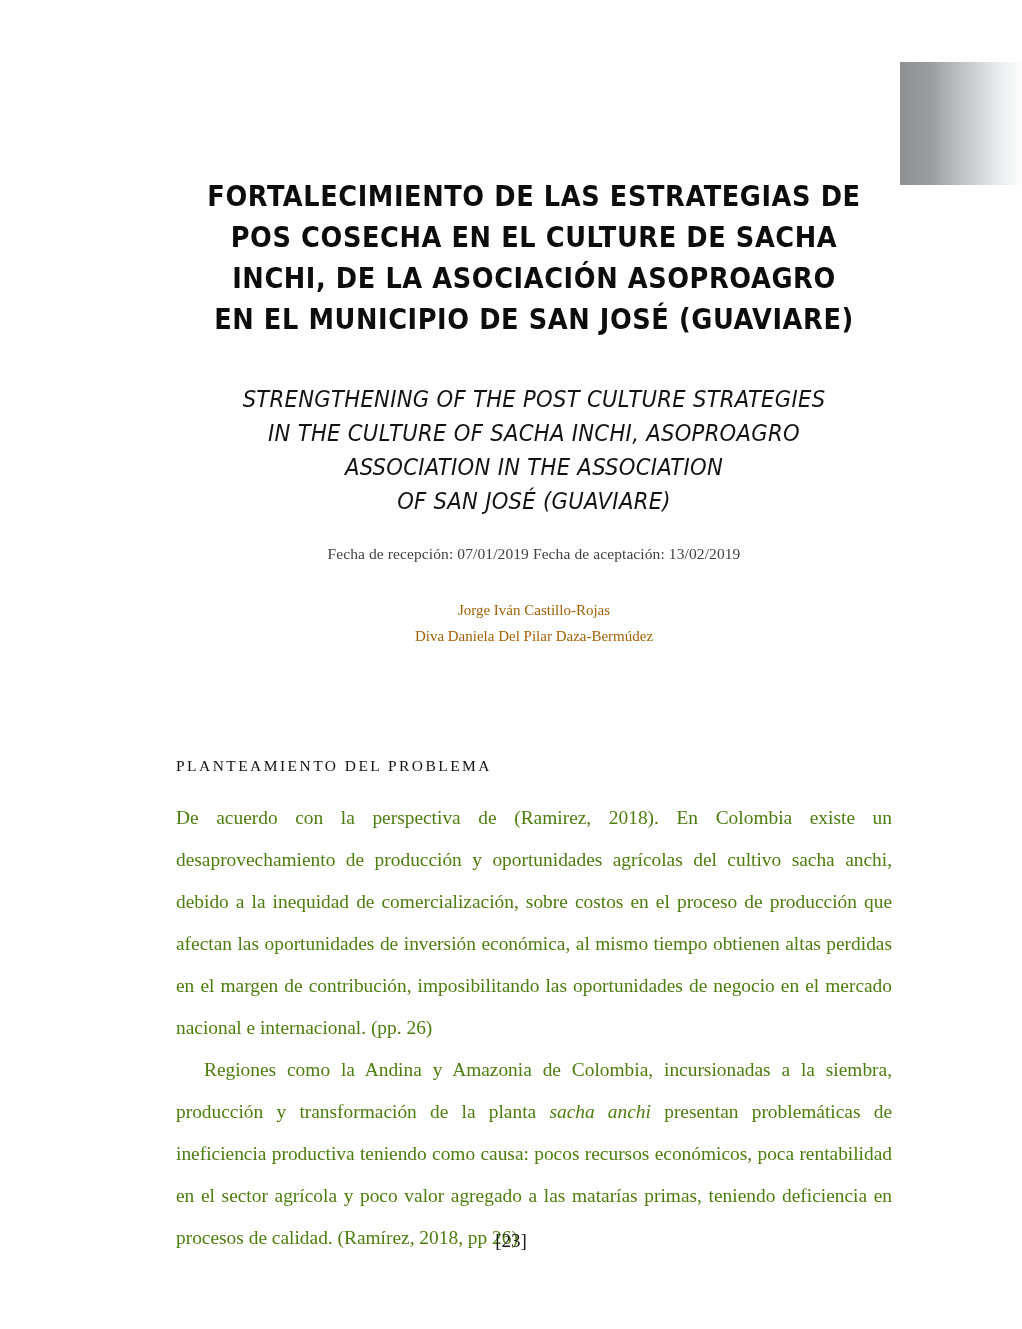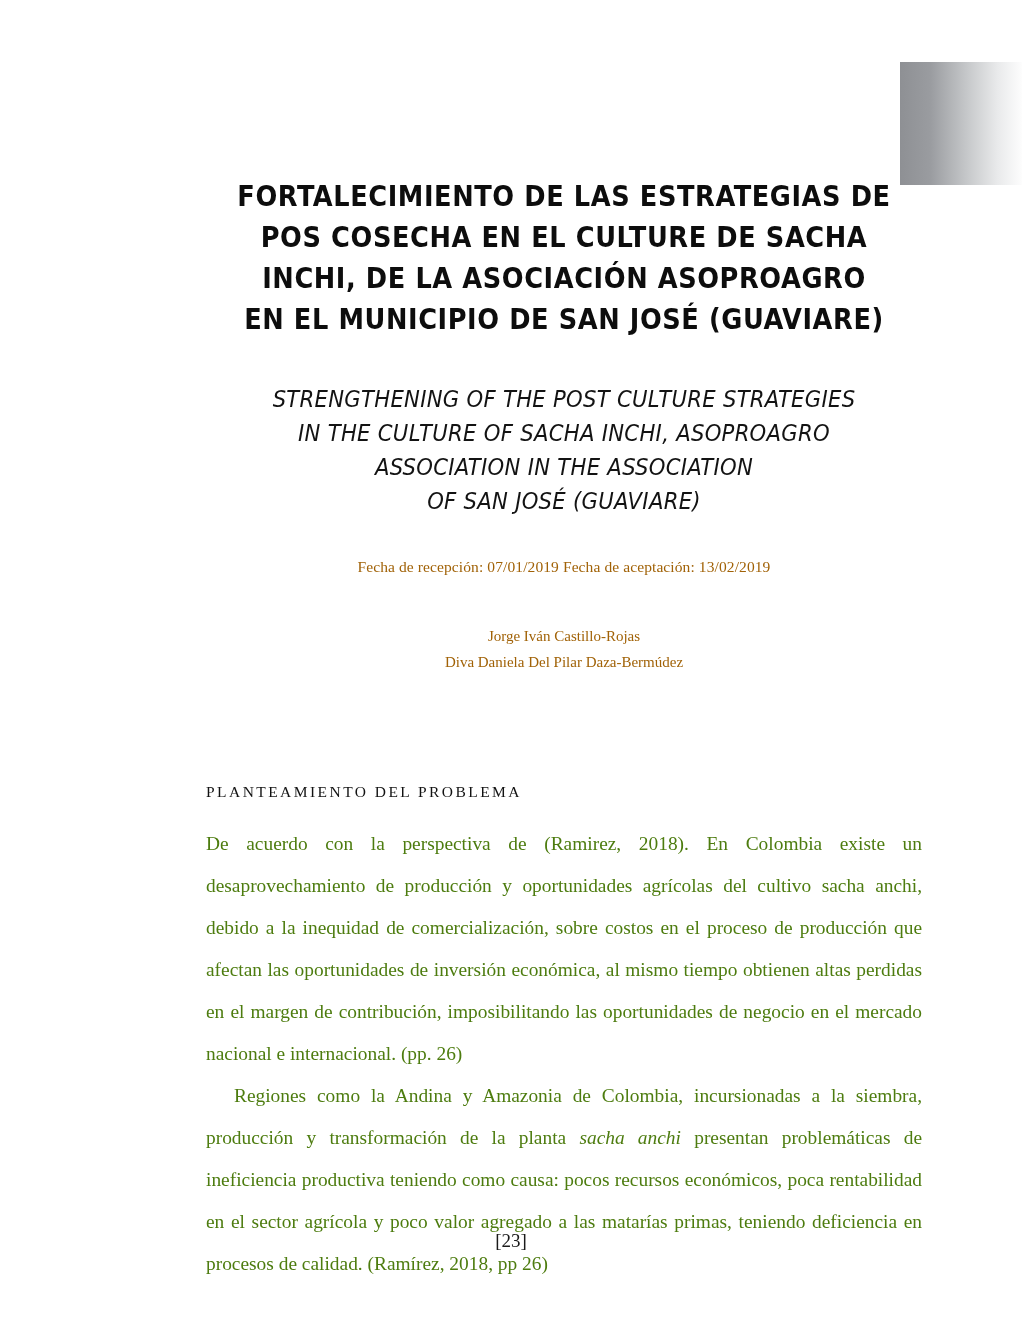--- a/index.html
+++ b/index.html
@@ -26,21 +26,21 @@
     position: absolute;
     top: 62px;
     left: 900px;
     width: 122px;
     height: 123px;
     background: linear-gradient(to right, #8e9094 0%, #9a9ca0 25%, #c6c8ca 55%, #e9eaeb 80%, #fdfdfd 100%);
   }
 
   .content {
     position: absolute;
-    left: 206px;
+    left: 176px;
     top: 0;
     width: 716px;
   }
 
   
   .title-es {
     margin: 0;
     padding-top: 176px;
     text-align: center;
     font-family: "DejaVu Sans Condensed", "Liberation Sans Narrow", "Liberation Sans", sans-serif;
@@ -63,27 +63,27 @@
     font-weight: 400;
     font-size: 23.5px;
     line-height: 34px;
     letter-spacing: 0.3px;
     color: #131313;
   }
   .title-en .ln { display: block; white-space: nowrap; }
 
   
   .dates {
-    margin: 13px;
+    margin: 0;
     padding-top: 26px;
     text-align: center;
     font-family: "Liberation Serif", serif;
     font-size: 15.5px;
     line-height: 20px;
-    color: #a16207;
+    color: #404040;
     letter-spacing: 0.1px;
   }
 
   
   .authors {
     margin: 0;
     padding-top: 33px;
     text-align: center;
     font-family: "Liberation Serif", serif;
     font-size: 15px;

